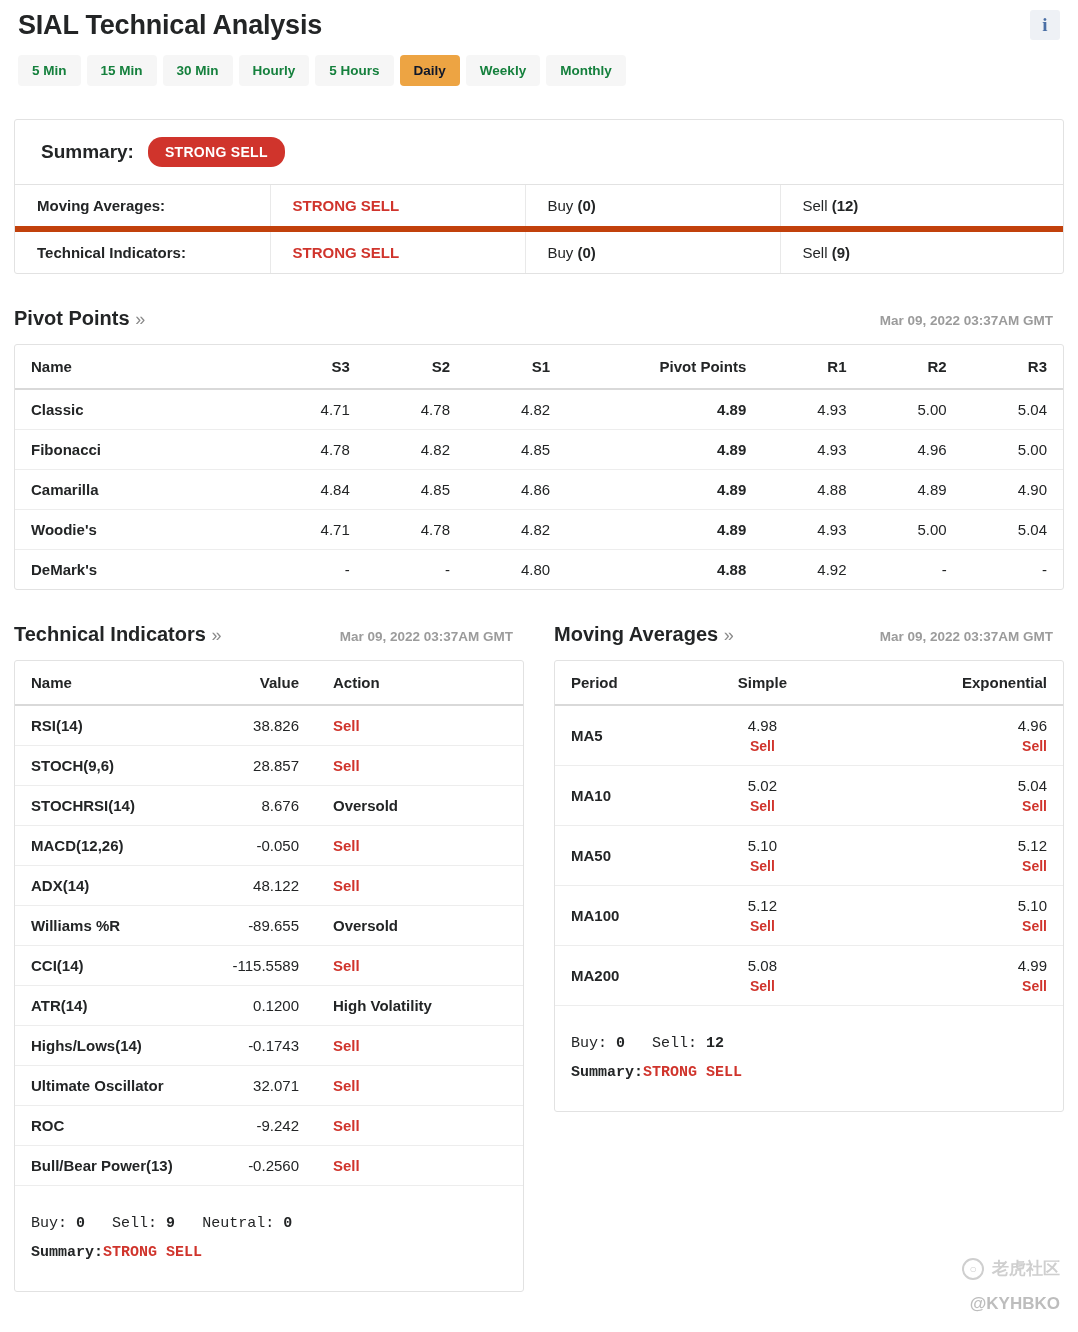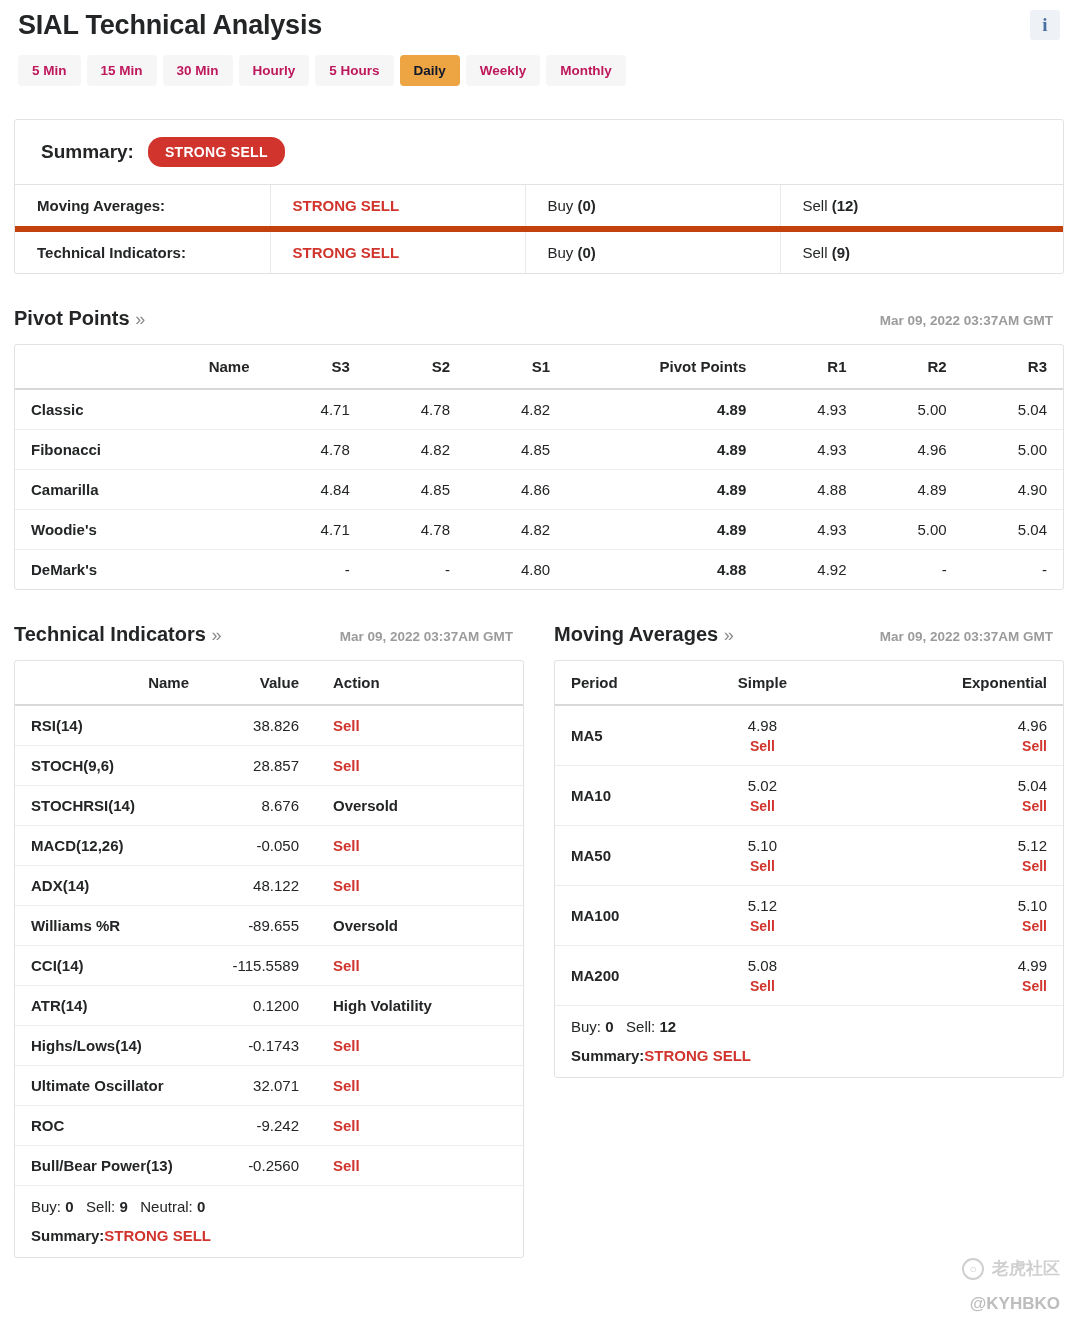--- a/index.html
+++ b/index.html
@@ -43,21 +43,21 @@
   }
 
   
   .tabs {
     display: flex;
     gap: 6px;
     padding: 14px 4px 0 4px;
   }
   .tab {
     background: #f6f6f6;
-    color: #be185d;
+    color: #15803d;
     font-size: 13.5px;
     font-weight: bold;
     padding: 8px 14px;
     border-radius: 4px;
     cursor: pointer;
     white-space: nowrap;
   }
   .tab.active {
     background: #eda443;
     color: #0f172a;
@@ -140,21 +140,21 @@
     font-size: 15px;
   }
   table.data th {
     text-align: right;
     font-size: 15px;
     font-weight: bold;
     padding: 13px 16px;
     border-bottom: 2px solid #d9d9d9;
     white-space: nowrap;
   }
-  table.data th.left { text-align: right; }
+  table.data th.left { text-align: left; }
   table.data td {
     text-align: right;
     padding: 11px 16px;
     border-bottom: 1px solid #ededed;
     white-space: nowrap;
   }
   table.data td.left { text-align: left; font-weight: bold; }
   table.data tr:last-child td { border-bottom: none; }
   td.pivot-col, th.pivot-col { font-weight: bold; }
 
@@ -174,24 +174,25 @@
   .col-ma { padding-left: 0; }
 
   
   .ind-table th.nm, .ind-table td.nm { width: 190px; }
   .ind-table th.val, .ind-table td.val { width: 110px; }
   .ind-table th.act, .ind-table td.act { text-align: left; width: auto; padding-left: 18px; }
   .act-sell { color: #d0342c; font-weight: bold; }
   .act-neutral { color: #232526; font-weight: bold; }
 
   .totals {
-    padding: 7px 16px;
+    padding: 24px 16px;
     font-size: 15px;
     border-top: 1px solid #ededed;
     line-height: 1.9;
+    font-family: Liberation Mono, monospace;
   }
   .totals .row2 { font-weight: bold; }
   .totals .verdict { color: #d0342c; font-weight: bold; }
 
   
   .ma-table th, .ma-table td { vertical-align: middle; }
   .ma-table th.per, .ma-table td.per { text-align: left; width: 130px; font-weight: bold; }
   .ma-table th.sim, .ma-table td.sim { text-align: center; }
   .ma-table th.exp, .ma-table td.exp { text-align: right; }
   .ma-table td { border-bottom: 1px solid #ededed; padding: 8px 16px; }

